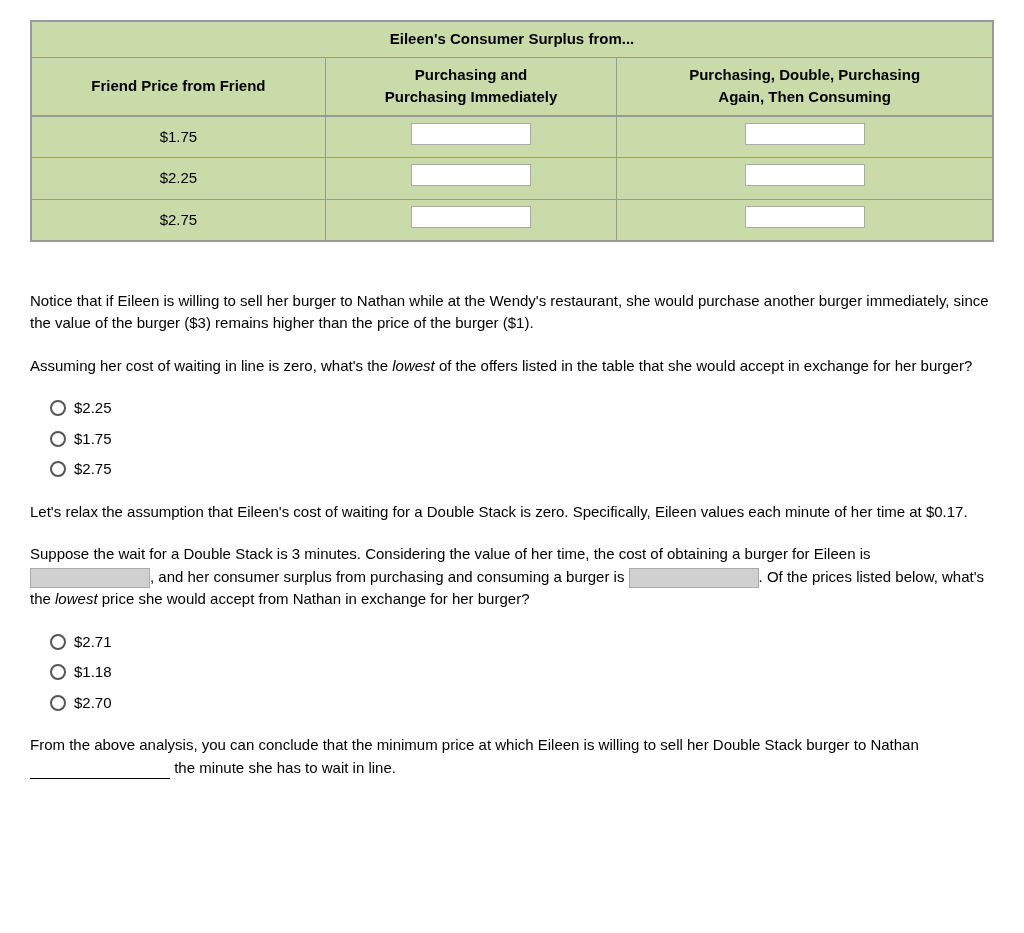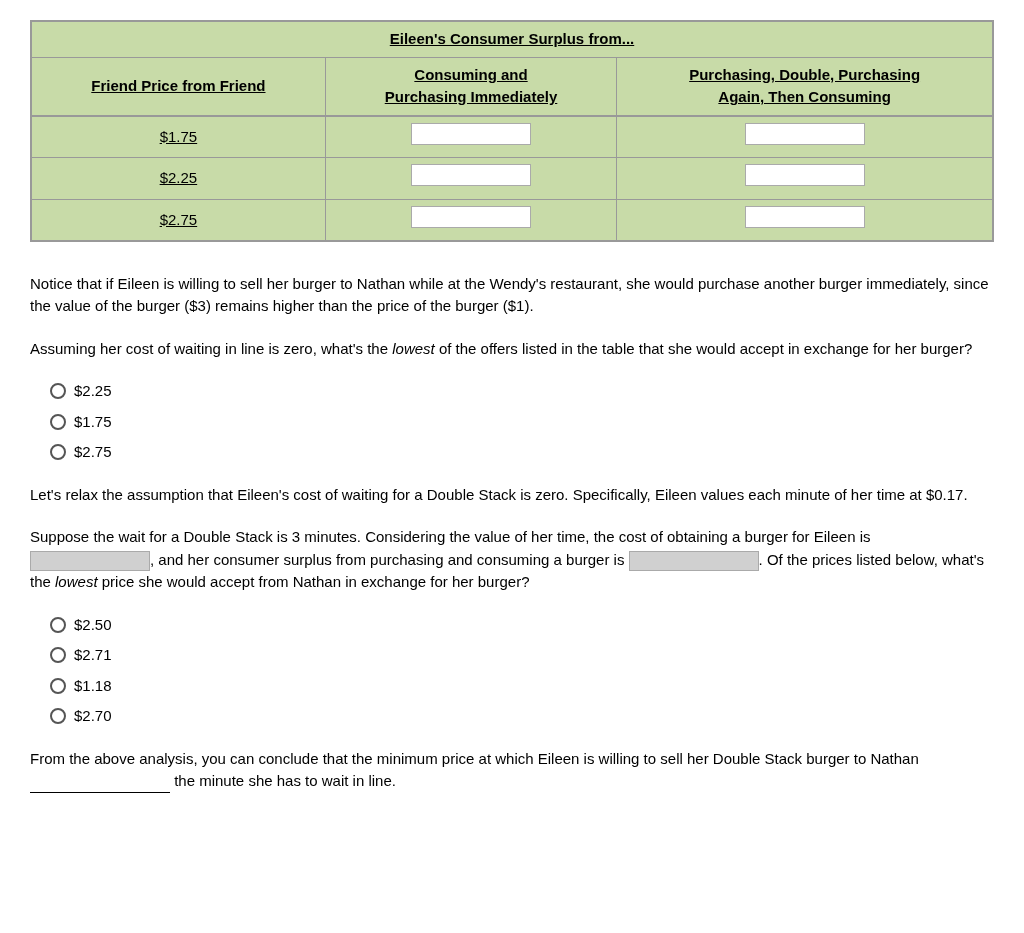--- a/index.html
+++ b/index.html
@@ -23,21 +23,20 @@
     }
     table {
       border-collapse: collapse;
       width: 100%;
       background: #c8dba8;
     }
     table th, table td {
       border: 1px solid #999;
       padding: 6px 14px;
       text-align: center;
-      text-decoration: underline;
     }
     table th {
       font-weight: bold;
       background: #c8dba8;
     }
     table td:first-child {
       text-align: center;
     }
     .header-row th {
       border-bottom: 2px solid #999;
@@ -87,20 +86,21 @@
     .radio-circle {
       width: 16px;
       height: 16px;
       border-radius: 50%;
       border: 2px solid #555;
       display: inline-block;
       flex-shrink: 0;
     }
     .section {
       margin-bottom: 20px;
+      margin-top: 17px;
     }
     em {
       font-style: italic;
     }
     .top-header {
       text-align: center;
       font-weight: bold;
       background: #c8dba8;
     }
     .col-header {
@@ -114,21 +114,21 @@
 
 <div class="table-container">
   <table>
     <thead>
       <tr>
         <th class="top-header" colspan="3">Eileen's Consumer Surplus from...</th>
       </tr>
       <tr class="header-row">
         <th class="col-header">Friend Price from Friend</th>
         <th class="col-header">
-          <span>Consuming and</span><br>
+          <span>Purchasing and</span><br>
           <span>Purchasing Immediately</span>
         </th>
         <th class="col-header">
           <span>Purchasing, Double, Purchasing</span><br>
           <span>Again, Then Consuming</span>
         </th>
       </tr>
     </thead>
     <tbody id="table-body">
     <tr>
@@ -175,24 +175,20 @@
 
 <div class="section paragraph">
   <span>Let's relax the assumption that Eileen's cost of waiting for a Double Stack is zero. Specifically, Eileen values each minute of her time at $0.17.</span>
 </div>
 
 <div class="section paragraph">
   <span>Suppose the wait for a Double Stack is 3 minutes.  Considering the value of her time, the cost of obtaining a burger for Eileen is </span><span class="blank-input"></span><span>, and her consumer surplus from purchasing and consuming a burger is </span><span class="blank-input-sm"></span><span>. Of the prices listed below, what's the </span><em>lowest</em><span> price she would accept from Nathan in exchange for her burger?</span>
 </div>
 
 <div class="radio-group" id="radio-group2">
-<div class="radio-item">
-      <span class="radio-circle"></span>
-      <span>$2.50</span>
-    </div>
     <div class="radio-item">
       <span class="radio-circle"></span>
       <span>$2.71</span>
     </div>
     <div class="radio-item">
       <span class="radio-circle"></span>
       <span>$1.18</span>
     </div>
     <div class="radio-item">
       <span class="radio-circle"></span>

